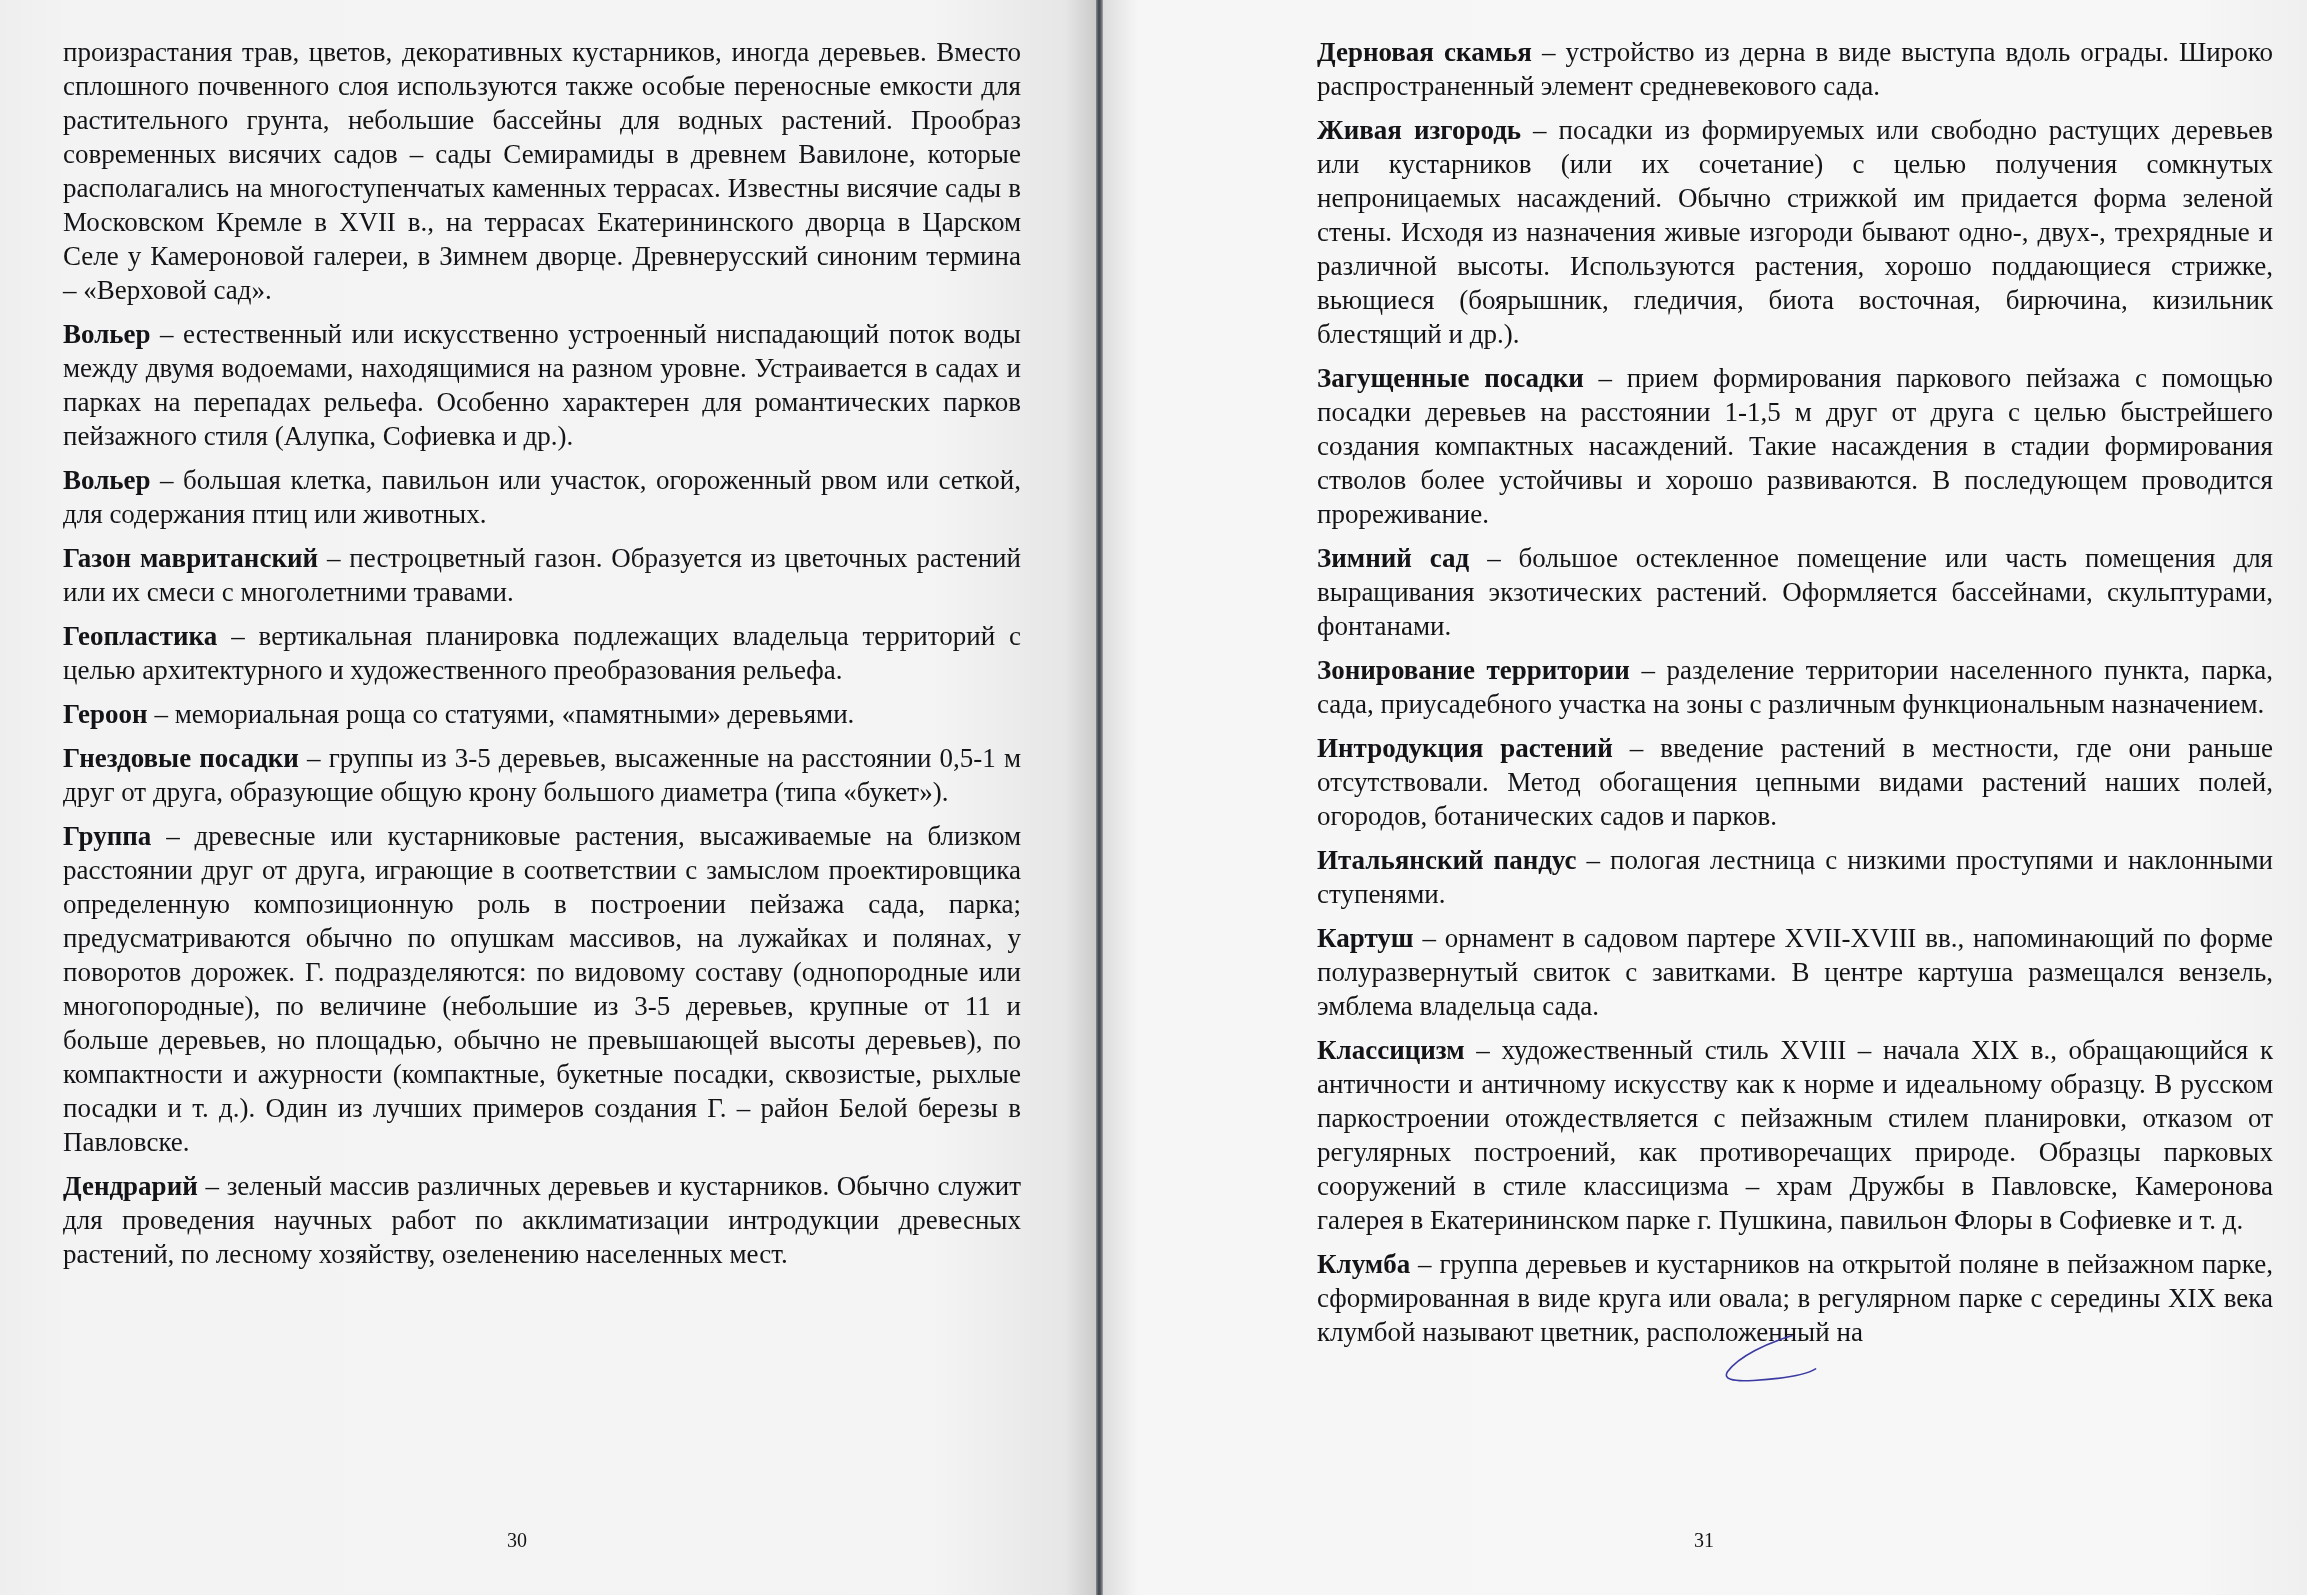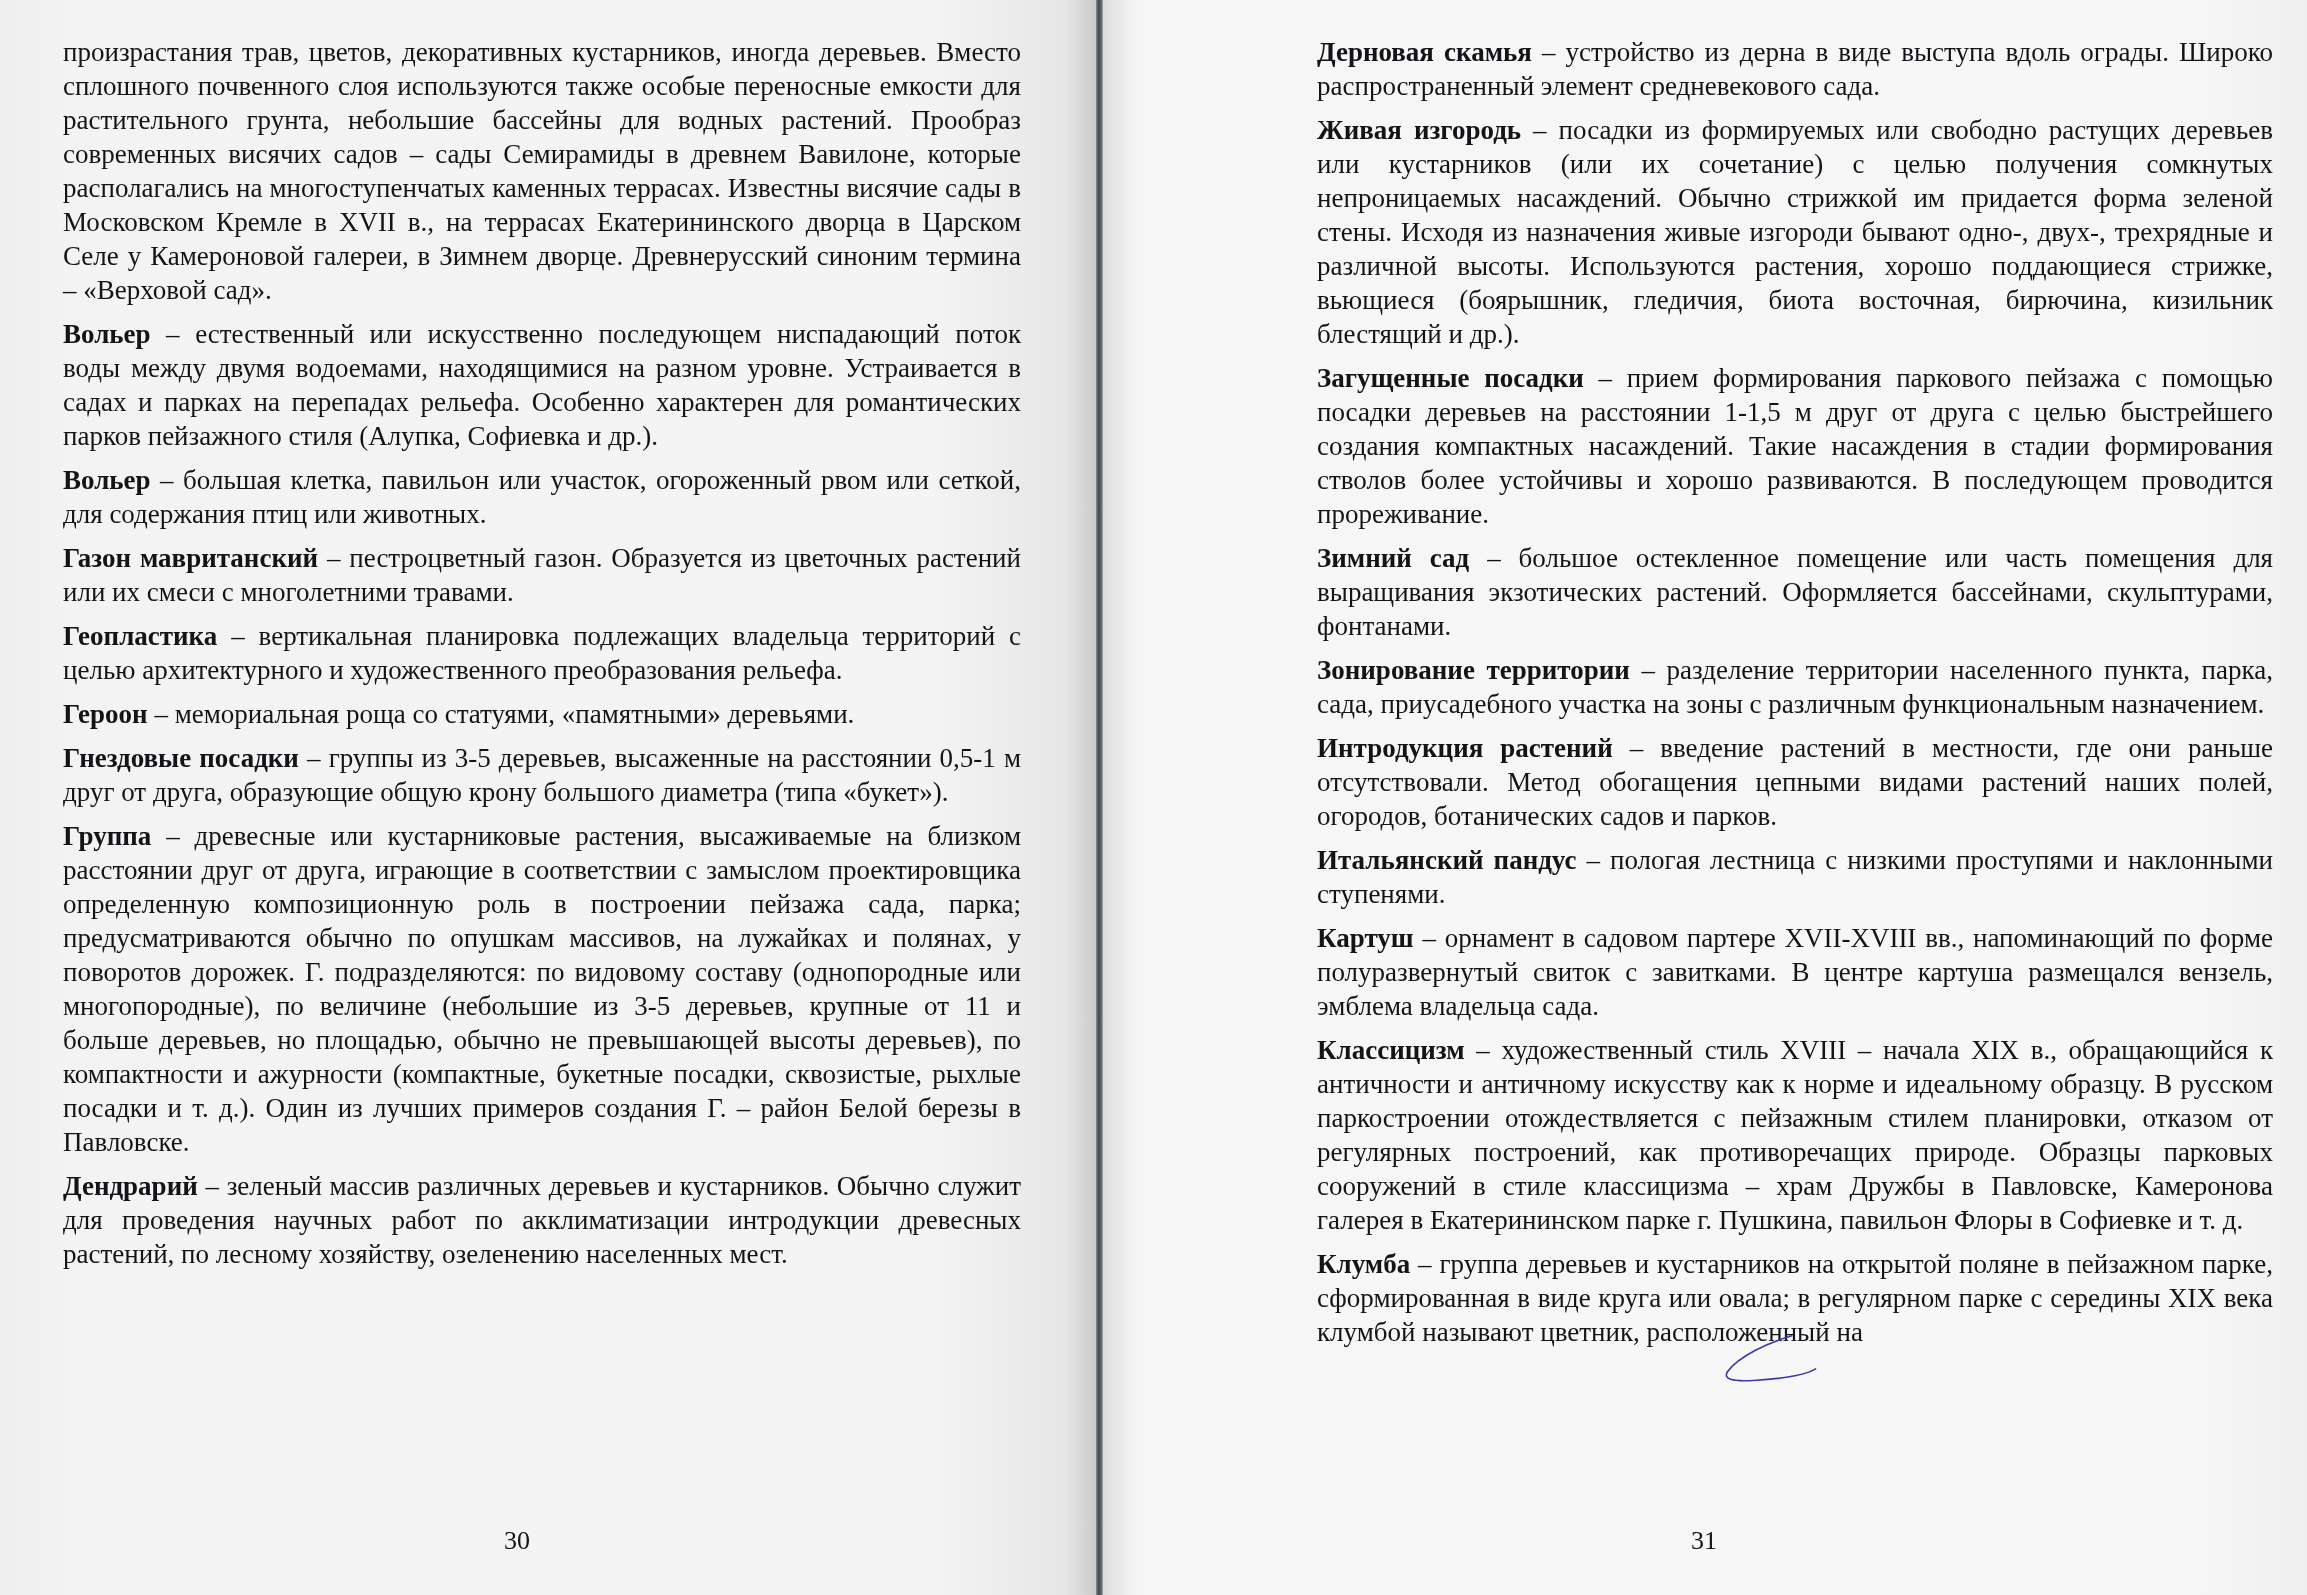--- a/index.html
+++ b/index.html
@@ -29,38 +29,38 @@
     text-align: justify;
     margin-left: 16px;
   }
   .left-block { left: 47px; width: 958px; }
   .right-block { left: 1301px; width: 956px; }
   .entry { margin: 0 0 10px 0; }
   .entry:last-child { margin-bottom: 0; }
   .term { font-weight: bold; }
   .page-number {
     position: absolute; top: 1526px;
-    font-size: 26px; line-height: 29px;
+    font-size: 20px; line-height: 29px;
     text-align: center; width: 58px;
   }
   .pn-left { left: 488px; }
   .pn-right { left: 1675px; }
   .pen-mark { position: absolute; left: 1710px; top: 1327px; width: 123px; height: 65px; }
 </style>
 </head>
 <body>
 
 <div class="spread">
   <div class="page page-left"></div>
   <div class="page page-right"></div>
   <div class="fold"></div>
 
   <div class="text-block left-block">
     <p class="entry"><span class="term"></span><span></span><span>произрастания трав, цветов, декоративных кустарников, иногда деревьев. Вместо сплошного почвенного слоя используются также особые переносные емкости для растительного грунта, небольшие бассейны для водных растений. Прообраз современных висячих садов – сады Семирамиды в древнем Вавилоне, которые располагались на многоступенчатых каменных террасах. Известны висячие сады в Московском Кремле в XVII в., на террасах Екатерининского дворца в Царском Селе у Камероновой галереи, в Зимнем дворце. Древнерусский синоним термина – «Верховой сад».</span></p>
-    <p class="entry"><span class="term">Вольер</span><span> – </span><span>естественный или искусственно последующем ниспадающий поток воды между двумя водоемами, находящимися на разном уровне. Устраивается в садах и парках на перепадах рельефа. Особенно характерен для романтических парков пейзажного стиля (Алупка, Софиевка и др.).</span></p>
+    <p class="entry"><span class="term">Вольер</span><span> – </span><span>естественный или искусственно устроенный ниспадающий поток воды между двумя водоемами, находящимися на разном уровне. Устраивается в садах и парках на перепадах рельефа. Особенно характерен для романтических парков пейзажного стиля (Алупка, Софиевка и др.).</span></p>
     <p class="entry"><span class="term">Вольер</span><span> – </span><span>большая клетка, павильон или участок, огороженный рвом или сеткой, для содержания птиц или животных.</span></p>
     <p class="entry"><span class="term">Газон мавританский</span><span> – </span><span>пестроцветный газон. Образуется из цветочных растений или их смеси с многолетними травами.</span></p>
     <p class="entry"><span class="term">Геопластика</span><span> – </span><span>вертикальная планировка подлежащих владельца территорий с целью архитектурного и художественного преобразования рельефа.</span></p>
     <p class="entry"><span class="term">Героон</span><span> – </span><span>мемориальная роща со статуями, «памятными» деревьями.</span></p>
     <p class="entry"><span class="term">Гнездовые посадки</span><span> – </span><span>группы из 3-5 деревьев, высаженные на расстоянии 0,5-1 м друг от друга, образующие общую крону большого диаметра (типа «букет»).</span></p>
     <p class="entry"><span class="term">Группа</span><span> – </span><span>древесные или кустарниковые растения, высаживаемые на близком расстоянии друг от друга, играющие в соответствии с замыслом проектировщика определенную композиционную роль в построении пейзажа сада, парка; предусматриваются обычно по опушкам массивов, на лужайках и полянах, у поворотов дорожек. Г. подразделяются: по видовому составу (однопородные или многопородные), по величине (небольшие из 3-5 деревьев, крупные от 11 и больше деревьев, но площадью, обычно не превышающей высоты деревьев), по компактности и ажурности (компактные, букетные посадки, сквозистые, рыхлые посадки и т. д.). Один из лучших примеров создания Г. – район Белой березы в Павловске.</span></p>
     <p class="entry"><span class="term">Дендрарий</span><span> – </span><span>зеленый массив различных деревьев и кустарников. Обычно служит для проведения научных работ по акклиматизации интродукции древесных растений, по лесному хозяйству, озеленению населенных мест.</span></p>
   </div>
 
   <div class="page-number pn-left">30</div>

